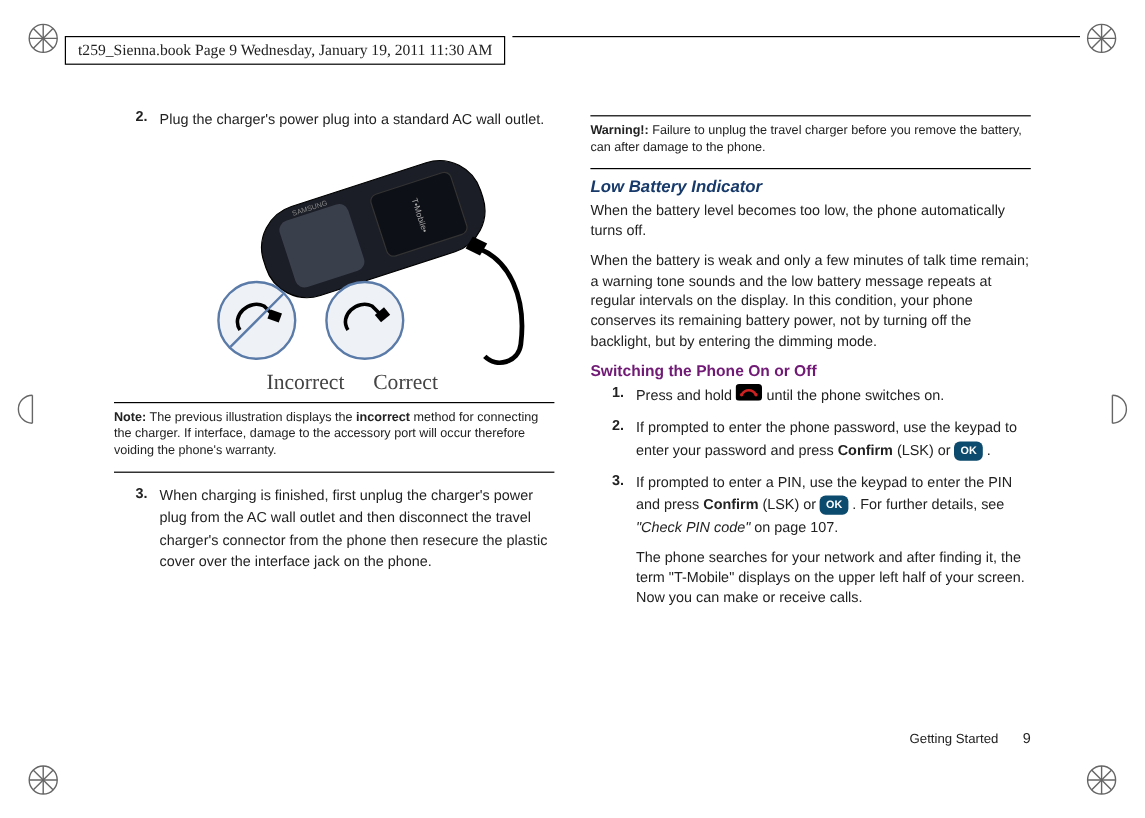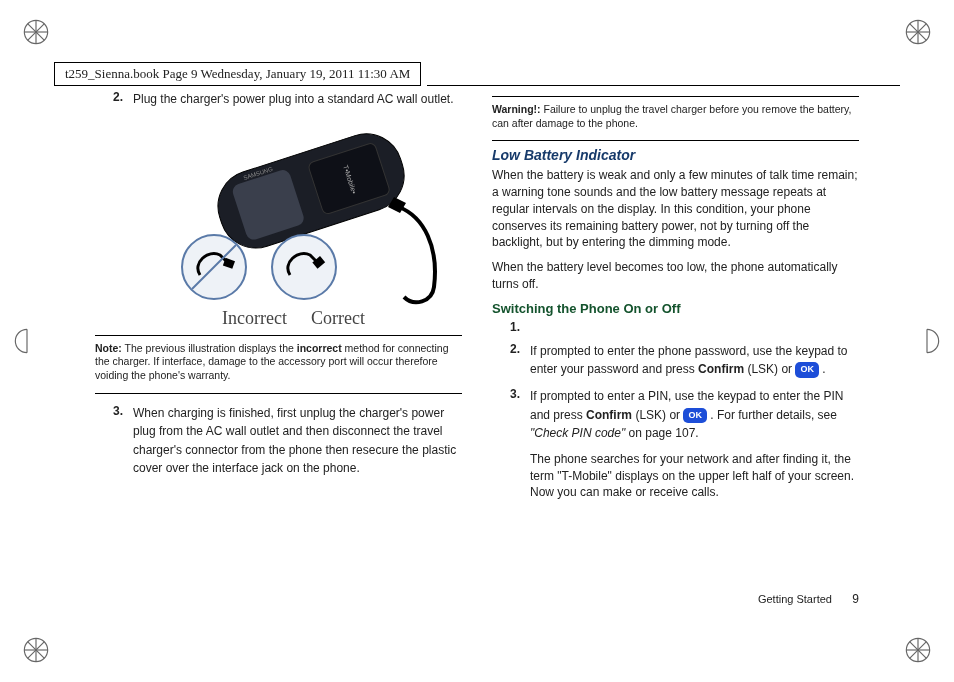--- a/index.html
+++ b/index.html
@@ -16,23 +16,22 @@
   }
   .ornament {
     position: absolute;
     width: 28px; height: 28px;
   }
   .ornament svg { width:100%; height:100%; }
   .top-stripe {
     position: absolute;
     top: 30px; left: 54px; right: 54px;
     display: flex;
-    align-items: flex-end;
+    align-items: flex-start;
     gap: 6px;
-    margin-top: 32px;
   }
   .stripe-line {
     flex: 1;
     height: 1px;
     background: #000;
   }
   .header-box {
     border: 1px solid #000;
     padding: 3px 10px;
     font-family: "Times New Roman", serif;
@@ -83,42 +82,42 @@
     font-style: italic;
     font-weight: bold;
     font-family: Arial, sans-serif;
     font-size: 14px;
     color: #173a6a;
     margin: 2px 0 4px 0;
   }
   .h-sub {
     font-weight: bold;
     font-size: 13px;
-    color: #14532d;
+    color: #701a75;
     margin: 8px 0 4px 0;
   }
   .para { line-height:1.4; margin: 0 0 8px 0; }
   .icon-key {
     display:inline-block;
-    background:#1d4ed8;
+    background:#0c4a6e;
     color:#fff;
     border-radius:5px;
     font-size:9px;
     font-weight:bold;
     padding:1px 5px;
     vertical-align:middle;
   }
   .icon-power {
     display:inline-block;
     vertical-align:middle;
   }
   .footer {
     position:absolute;
     right: 95px;
-    bottom: 76px;
+    bottom: 60px;
     font-size: 11px;
   }
   .footer .pg { display:inline-block; width:24px; text-align:right; font-size:12px;}
   .caption-row {
     font-family: "Times New Roman", serif;
     font-size: 18px;
     color:#444;
     display:flex;
     justify-content:center;
     gap:24px;
@@ -238,27 +237,37 @@
 
   <div class="col">
     <hr class="hr">
     <div class="warn">
       <span class="warn-label">Warning!:</span>
       <span>Failure to unplug the travel charger before you remove the battery, can after damage to the phone.</span>
     </div>
     <hr class="hr">
 
     <div class="h-section">Low Battery Indicator</div>
+    <p class="para">When the battery level becomes too low, the phone automatically turns off.</p>
     <p class="para">When the battery is weak and only a few minutes of talk time remain; a warning tone sounds and the low battery message repeats at regular intervals on the display. In this condition, your phone conserves its remaining battery power, not by turning off the backlight, but by entering the dimming mode.</p>
-    <p class="para">When the battery level becomes too low, the phone automatically turns off.</p>
 
     <div class="h-sub">Switching the Phone On or Off</div>
 
     <div class="step">
       <div class="num">1.</div>
+      <div class="body">
+        <span>Press and hold </span>
+        <span class="icon-power"><svg width="22" height="14" viewBox="0 0 22 14">
+              <rect x="0" y="0" width="22" height="14" rx="3" fill="#000"></rect>
+              <path d="M5 9 C 8 4, 14 4, 17 9" stroke="#c22" stroke-width="2" fill="none"></path>
+              <circle cx="5" cy="9" r="1.4" fill="#c22"></circle>
+              <circle cx="17" cy="9" r="1.4" fill="#c22"></circle>
+            </svg></span>
+        <span> until the phone switches on.</span>
+      </div>
     </div>
 
     <div class="step">
       <div class="num">2.</div>
       <div class="body">
         <span>If prompted to enter the phone password, use the keypad to enter your password and press </span><span class="bold">Confirm</span><span> (LSK) or </span>
         <span class="icon-key">OK</span>
         <span>.</span>
       </div>
     </div>

